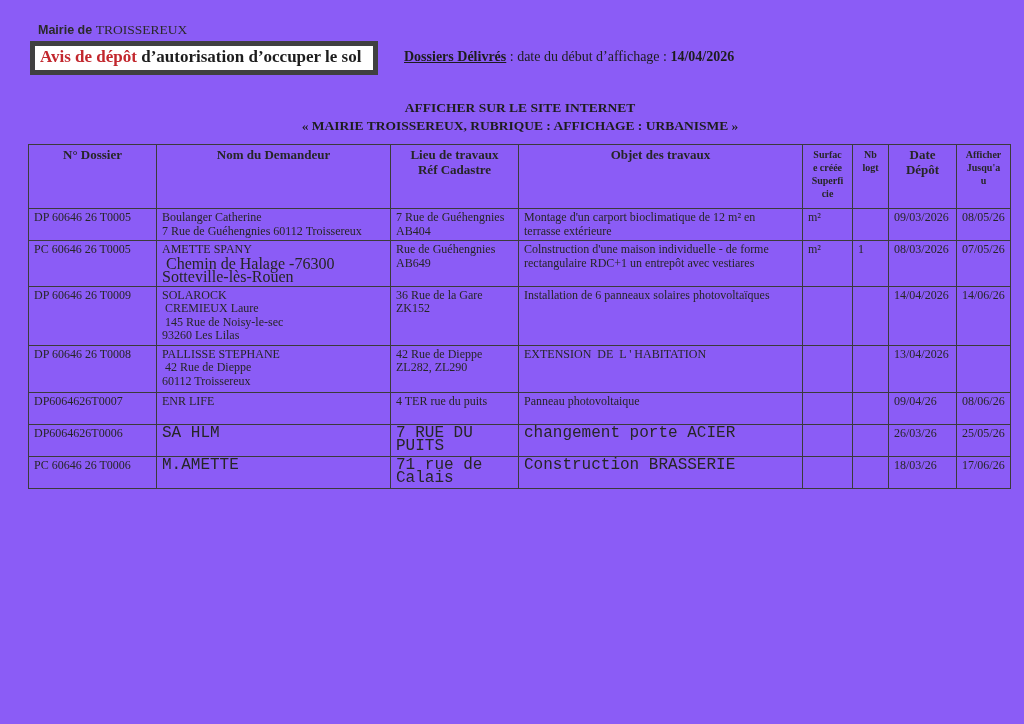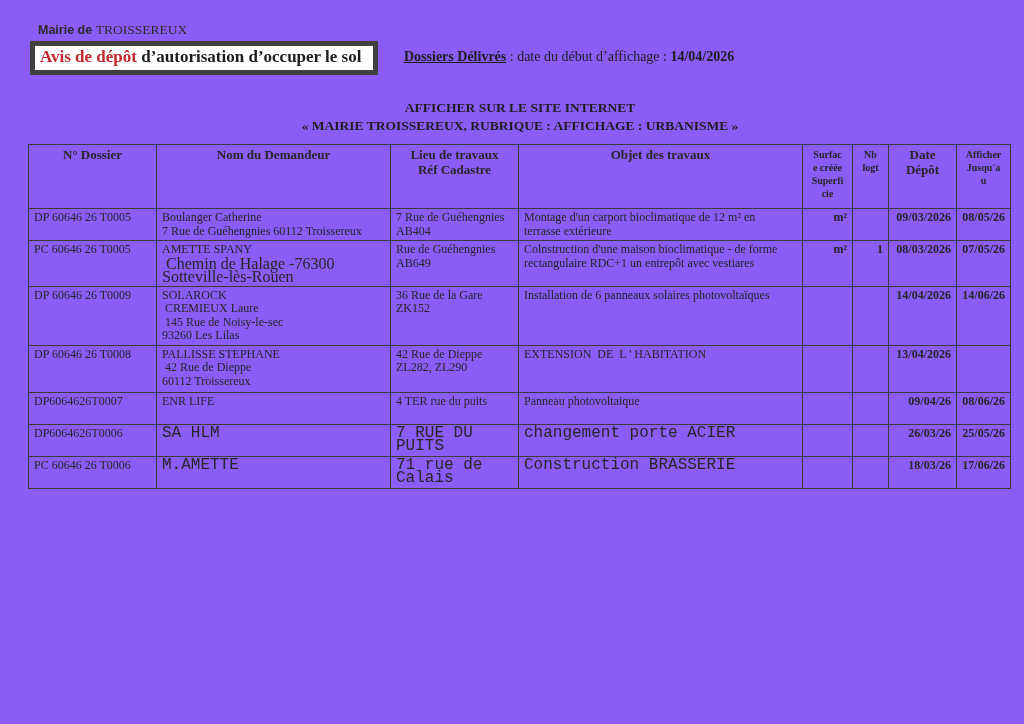--- a/index.html
+++ b/index.html
@@ -34,21 +34,21 @@
     border-collapse:collapse; table-layout:fixed;
     font-size:12px; color:#262626;
   }
   .dossiers th, .dossiers td {
     border:1.5px solid #3b3b3b; vertical-align:top;
     padding:2px 5px; line-height:13.5px; overflow:hidden;
   }
   .dossiers th { height:58px; font-size:13px; line-height:14.5px; padding-top:3px; font-weight:bold; }
   .dossiers th.th-narrow { font-size:10px; padding-left:1px; padding-right:1px; line-height:13px; }
   .dossiers td .cell-line { white-space:pre-wrap; }
-  .c { text-align:right;font-weight:bold; }
+  .c { text-align:left; }
   .small { font-size:16px; }
   .sans { font-family:Liberation Mono, monospace; font-size:16px; }
   tbody tr:nth-child(1) td { height:25px; }
   tbody tr:nth-child(2) td { height:26px; }
   tbody tr:nth-child(3) td { height:52px; }
   tbody tr:nth-child(4) td { height:42px; }
   tbody tr:nth-child(5) td { height:27px; }
   tbody tr:nth-child(6) td { height:26px; }
   tbody tr:nth-child(7) td { height:20px; }
 </style>
@@ -151,21 +151,21 @@
           </td>
           <td>
             <div class="cell-line">AMETTE SPANY</div>
             <div class="cell-line small"> Chemin de Halage -76300 Sotteville-lès-Rouen</div>
           </td>
           <td>
             <div class="cell-line">Rue de Guéhengnies</div>
             <div class="cell-line">AB649</div>
           </td>
           <td>
-            <div class="cell-line">Colnstruction d'une maison bioclimatique - de forme</div>
+            <div class="cell-line">Colnstruction d'une maison individuelle - de forme</div>
             <div class="cell-line">rectangulaire RDC+1 un entrepôt avec vestiares</div>
           </td>
           <td class="c">
             <div class="cell-line">m²</div>
           </td>
           <td class="c">
             <div class="cell-line">1</div>
           </td>
           <td class="c">
             <div class="cell-line">08/03/2026</div>

